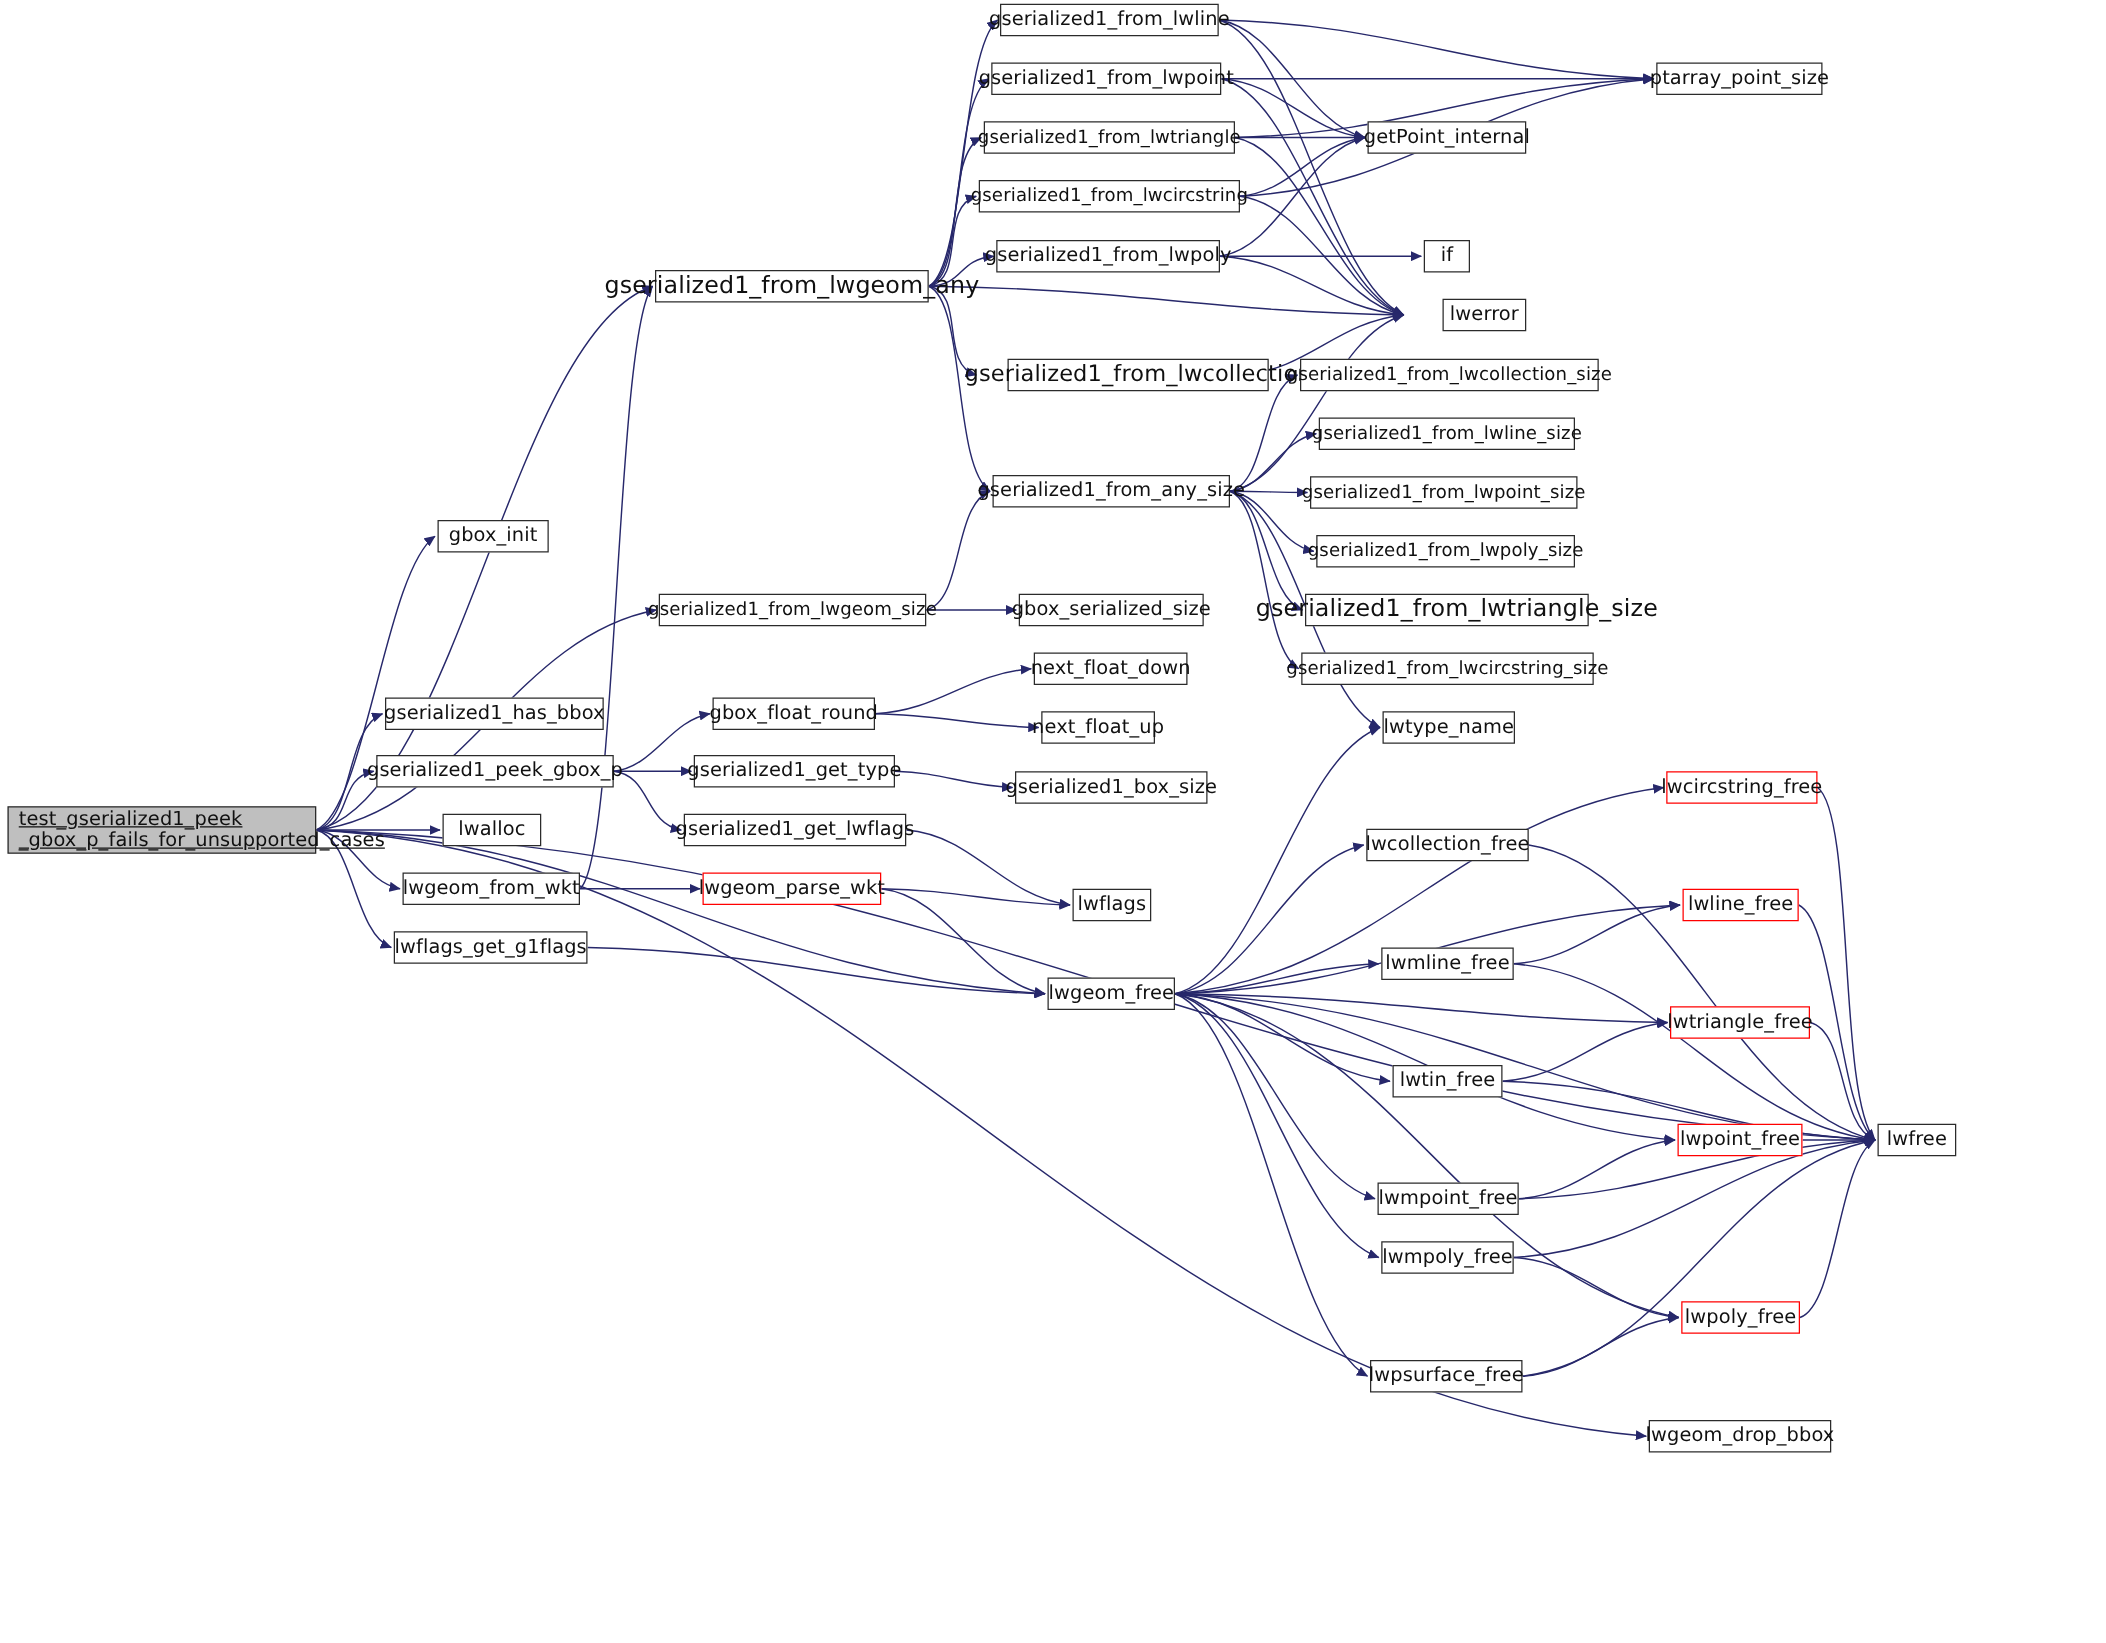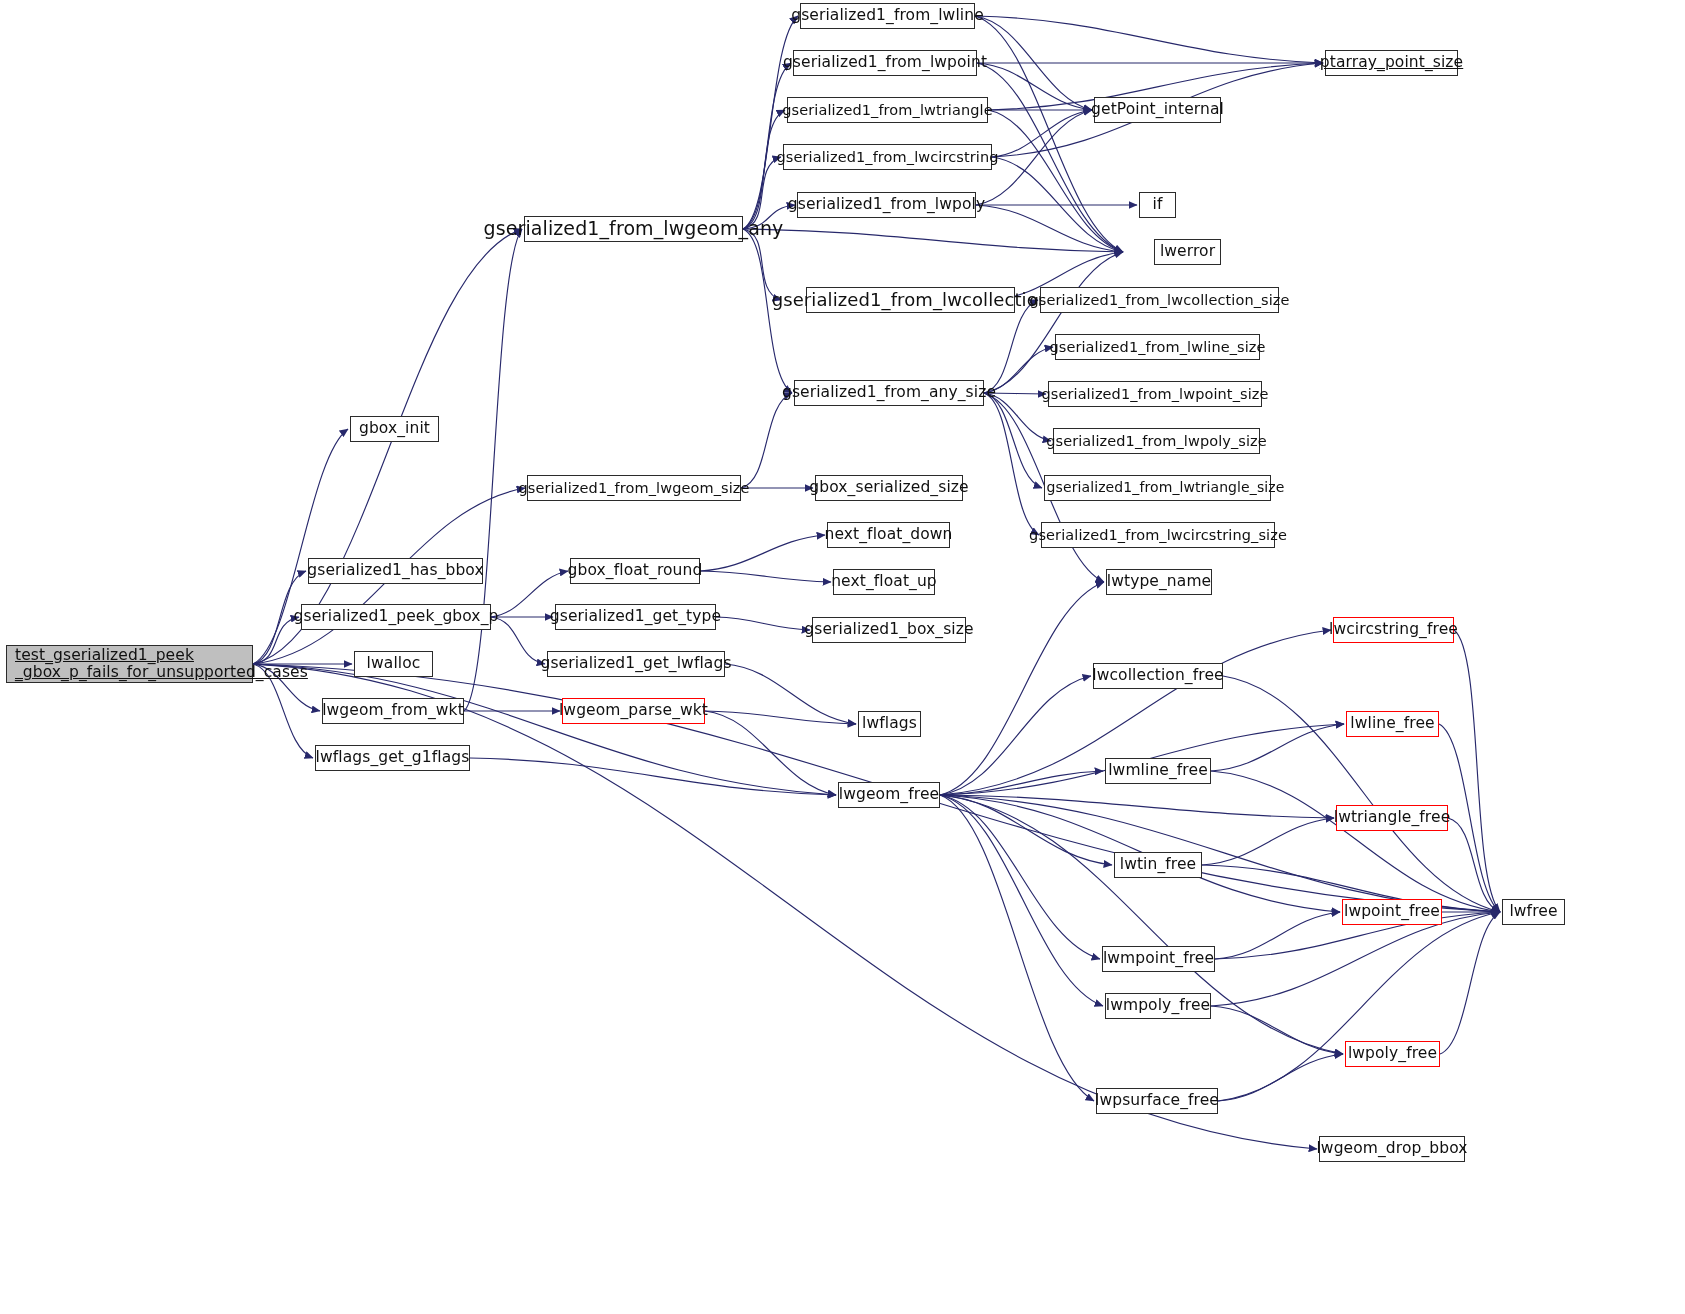--- a/index.html
+++ b/index.html
@@ -139,33 +139,33 @@
       <div class="node red" style="left: 562px; top: 698px; width: 143px; height: 26px;">lwgeom_parse_wkt</div>
       <div class="node" style="left: 800px; top: 3px; width: 175px; height: 26px;">gserialized1_from_lwline</div>
       <div class="node" style="left: 793px; top: 50px; width: 184px; height: 26px;">gserialized1_from_lwpoint</div>
       <div class="node" style="left: 787px; top: 97px; width: 201px; height: 26px; font-size: 14.5px;">gserialized1_from_lwtriangle</div>
       <div class="node" style="left: 783px; top: 144px; width: 209px; height: 26px; font-size: 14.5px;">gserialized1_from_lwcircstring</div>
       <div class="node" style="left: 797px; top: 192px; width: 179px; height: 26px;">gserialized1_from_lwpoly</div>
       <div class="node" style="left: 783px; top: 287px; width: 209px; height: 26px; font-size: 18px; margin-left: 23px;">gserialized1_from_lwcollection</div>
       <div class="node" style="left: 794px; top: 380px; width: 190px; height: 26px;">gserialized1_from_any_size</div>
       <div class="node" style="left: 815px; top: 475px; width: 148px; height: 26px;">gbox_serialized_size</div>
       <div class="node" style="left: 827px; top: 522px; width: 123px; height: 26px;">next_float_down</div>
-      <div class="node" style="left: 833px; top: 569px; width: 102px; height: 26px;">next_float_up</div>
+      <div class="node" style="left: 833px; top: 569px; width: 91px; height: 26px;">next_float_up</div>
       <div class="node" style="left: 812px; top: 617px; width: 154px; height: 26px;">gserialized1_box_size</div>
       <div class="node" style="left: 858px; top: 711px; width: 63px; height: 26px;">lwflags</div>
       <div class="node" style="left: 838px; top: 782px; width: 102px; height: 26px;">lwgeom_free</div>
       <div class="node" style="left: 1094px; top: 97px; width: 127px; height: 26px;">getPoint_internal</div>
       <div class="node" style="left: 1139px; top: 192px; width: 37px; height: 26px;">if</div>
       <div class="node" style="left: 1154px; top: 239px; width: 67px; height: 26px;">lwerror</div>
-      <div class="node" style="left: 1325px; top: 50px; width: 133px; height: 26px; text-decoration: underline;">ptarray_point_size</div>
+      <div class="node" style="left: 1325px; top: 50px; width: 133px; height: 26px;">ptarray_point_size</div>
       <div class="node" style="left: 1040px; top: 287px; width: 239px; height: 26px; font-size: 14.5px;">gserialized1_from_lwcollection_size</div>
       <div class="node" style="left: 1055px; top: 334px; width: 205px; height: 26px; font-size: 14.5px;">gserialized1_from_lwline_size</div>
       <div class="node" style="left: 1048px; top: 381px; width: 214px; height: 26px; font-size: 14.5px;">gserialized1_from_lwpoint_size</div>
       <div class="node" style="left: 1053px; top: 428px; width: 207px; height: 26px; font-size: 14.5px;">gserialized1_from_lwpoly_size</div>
-      <div class="node" style="left: 1044px; top: 475px; width: 227px; height: 26px; font-size: 14px; padding-left: 16px;">gserialized1_from_lwtriangle_size</div>
+      <div class="node" style="left: 1044px; top: 475px; width: 227px; height: 26px; font-size: 19px; padding-left: 16px;">gserialized1_from_lwtriangle_size</div>
       <div class="node" style="left: 1041px; top: 522px; width: 234px; height: 26px; font-size: 14.5px;">gserialized1_from_lwcircstring_size</div>
       <div class="node" style="left: 1106px; top: 569px; width: 106px; height: 26px;">lwtype_name</div>
       <div class="node red" style="left: 1333px; top: 617px; width: 121px; height: 26px;">lwcircstring_free</div>
       <div class="node" style="left: 1093px; top: 663px; width: 130px; height: 26px;">lwcollection_free</div>
       <div class="node red" style="left: 1346px; top: 711px; width: 93px; height: 26px;">lwline_free</div>
       <div class="node" style="left: 1105px; top: 758px; width: 106px; height: 26px;">lwmline_free</div>
       <div class="node red" style="left: 1336px; top: 805px; width: 112px; height: 26px;">lwtriangle_free</div>
       <div class="node" style="left: 1114px; top: 852px; width: 88px; height: 26px;">lwtin_free</div>
       <div class="node red" style="left: 1342px; top: 899px; width: 100px; height: 26px;">lwpoint_free</div>
       <div class="node" style="left: 1102px; top: 946px; width: 113px; height: 26px;">lwmpoint_free</div>

